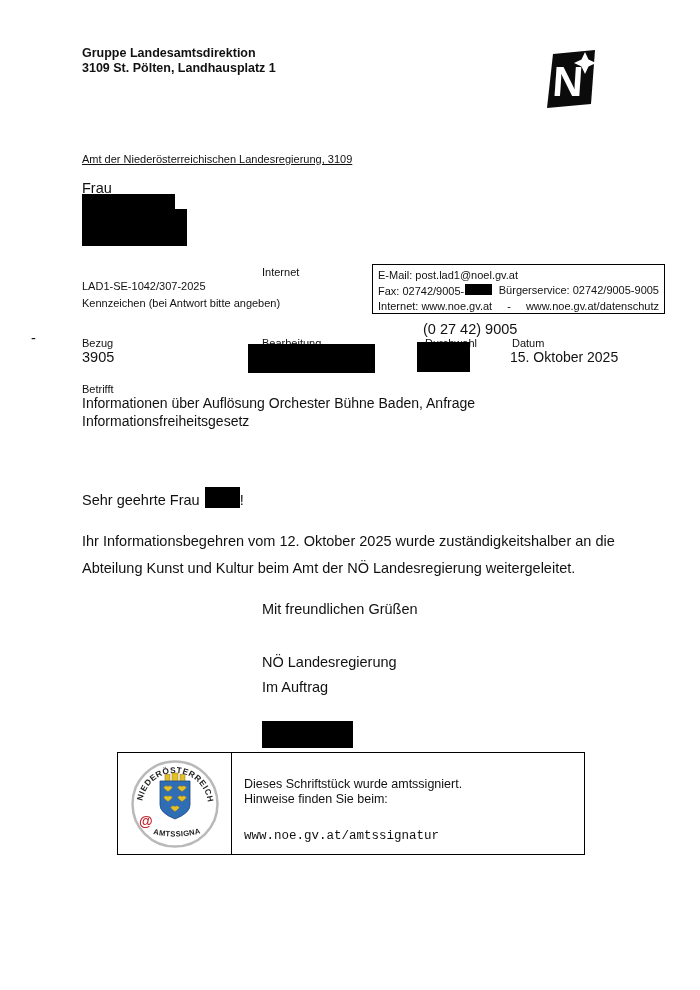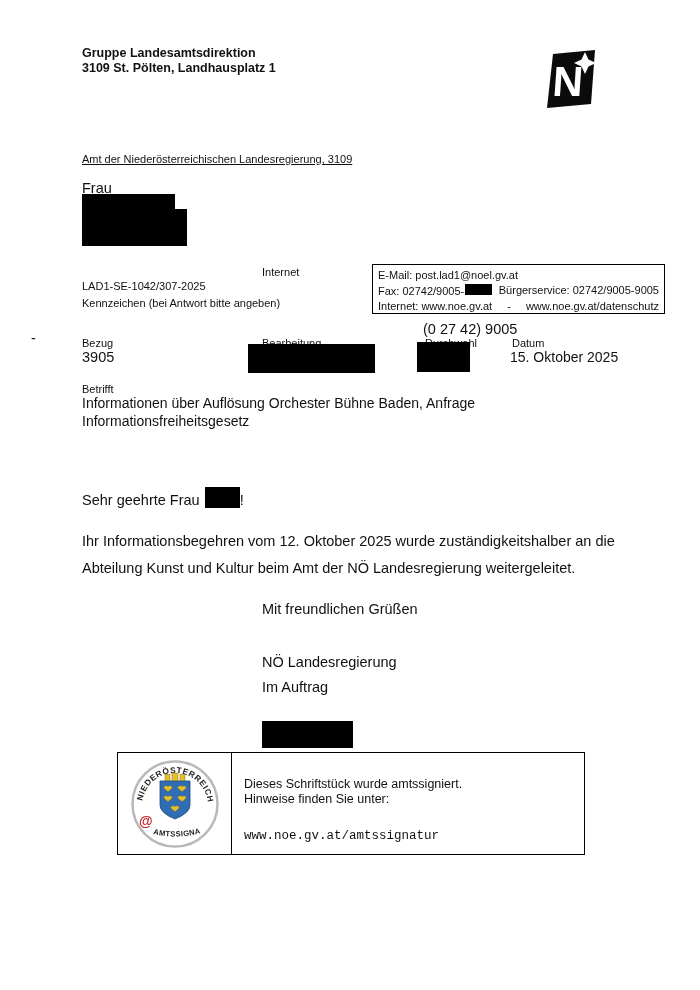--- a/index.html
+++ b/index.html
@@ -149,16 +149,16 @@
       <use href="#eagle" x="44" y="48"></use>
 
       <text x="8" y="66" font-family="Liberation Sans, sans-serif" font-size="14" font-weight="bold" fill="#c4262e">@</text>
       <text font-family="Liberation Sans, sans-serif" font-size="7.6" font-weight="bold" fill="#222" letter-spacing="0.3">
         <textPath href="#arcBottom" startOffset="8%">AMTSSIGNATUR</textPath>
       </text>
     </svg>
   </div>
   <div class="sig-cell-right">
     <div>Dieses Schriftstück wurde amtssigniert.</div>
-    <div>Hinweise finden Sie unter:</div>
+    <div>Hinweise finden Sie beim:</div>
     <div class="sig-url">www.noe.gv.at/amtssignatur</div>
   </div>
 </div>
 
 </body></html>

